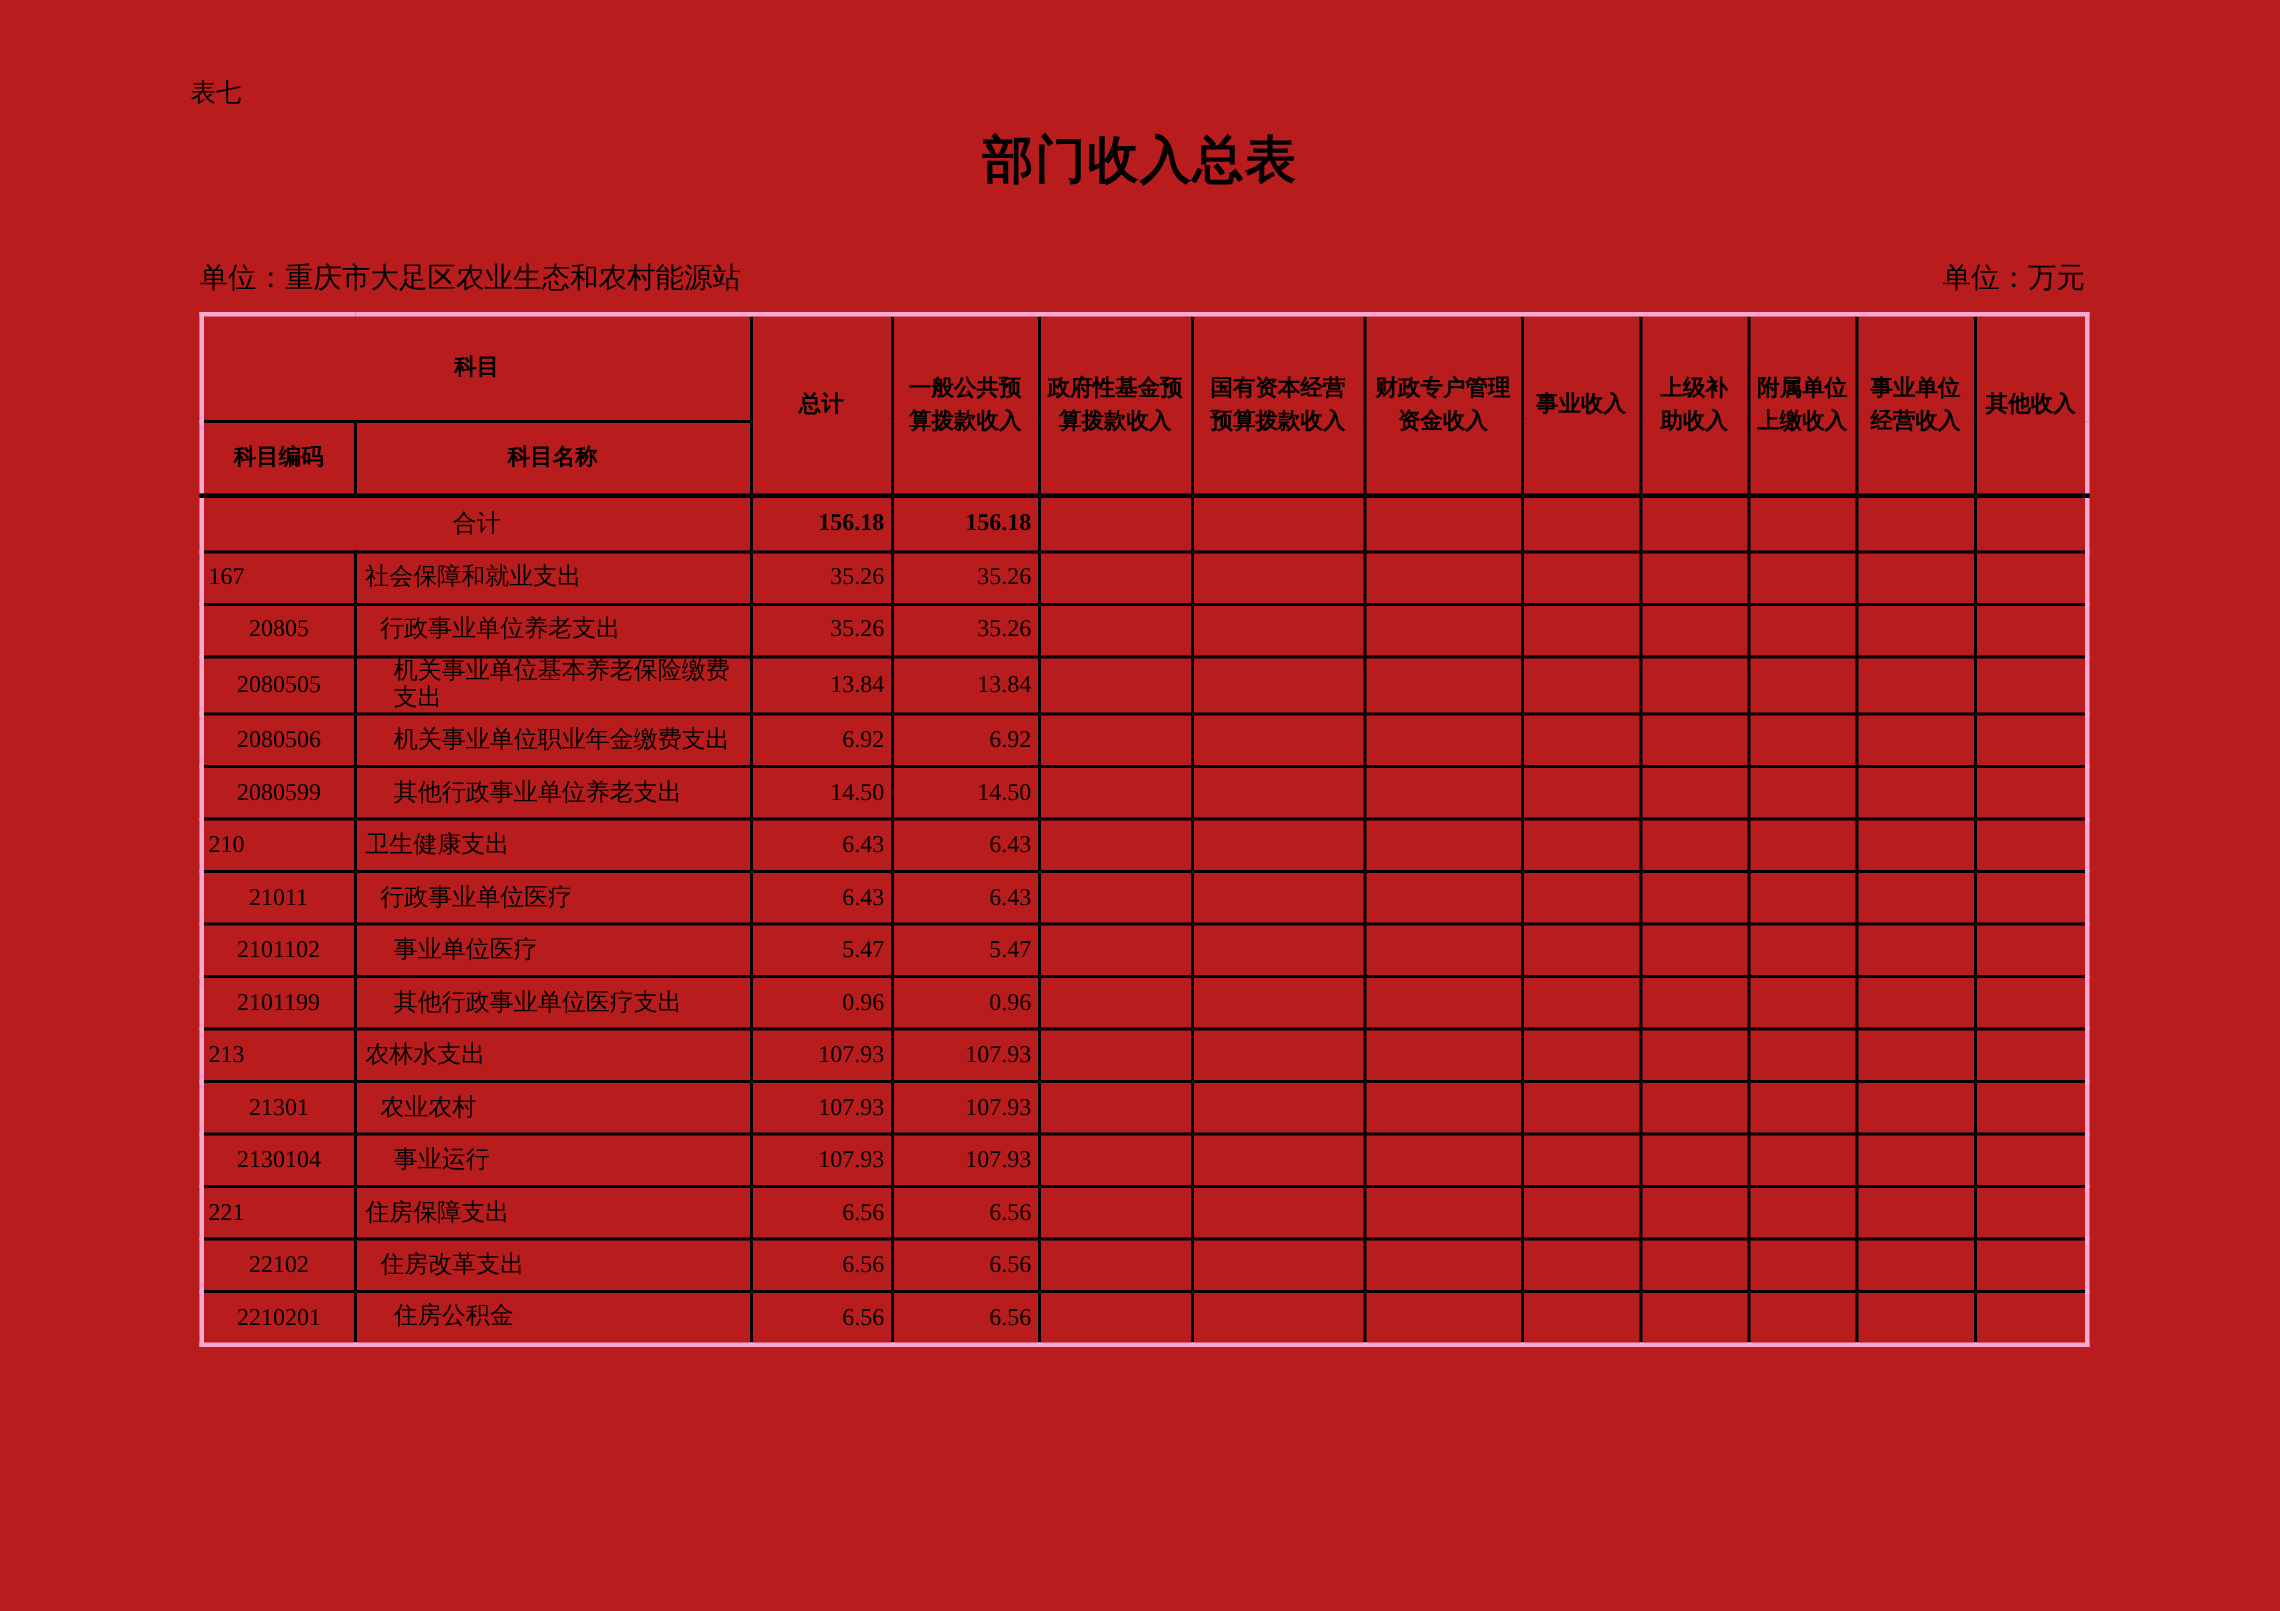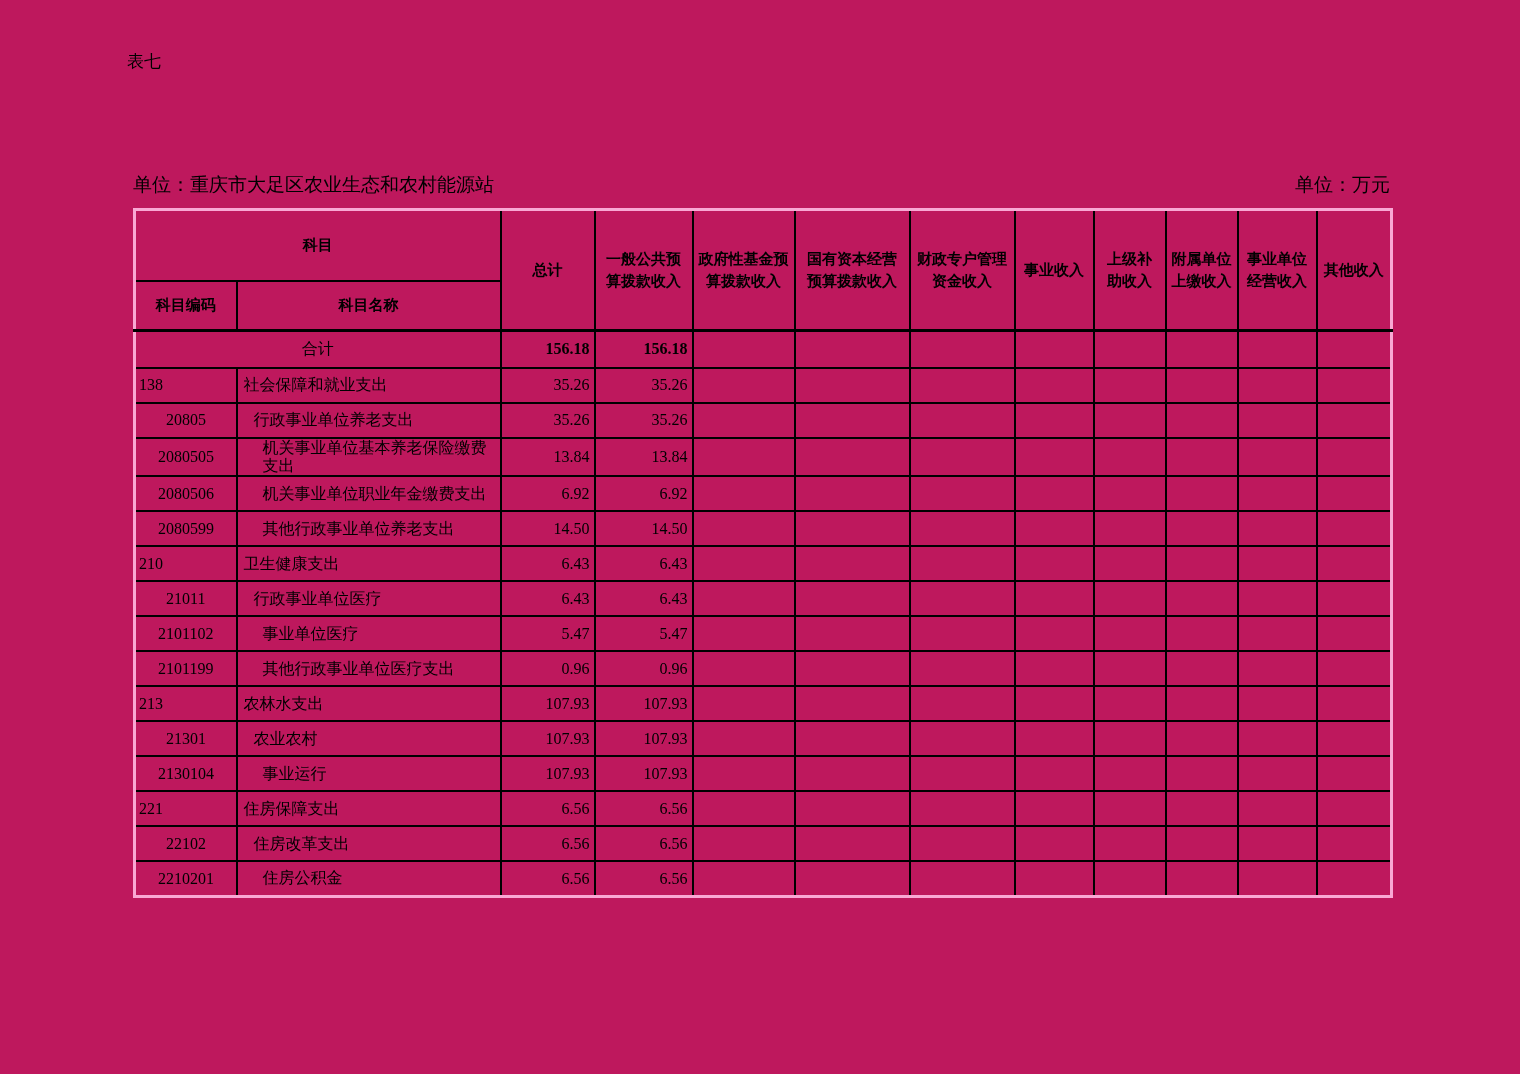--- a/index.html
+++ b/index.html
@@ -2,21 +2,21 @@
 <html><head>
 <meta charset="utf-8">
 <style>
   * { box-sizing: border-box; }
   html, body { margin: 0; padding: 0; }
   body {
     width: 1520px; height: 1074px;
     background: #ffffff; color: #000000;
     font-family: "Liberation Serif", "DejaVu Serif", serif;
   }
-  .sheet { position: relative; width: 1520px; height: 1074px; overflow: hidden; background:#be185d; }
+  .sheet { position: relative; width: 1520px; height: 1074px; overflow: hidden; background:#b91c1c; }
 
   .form-label {
     position: absolute; left: 127px; top: 50px;
     font-size: 17px; font-family: "Liberation Serif", serif;
   }
   .page-title {
     position: absolute; left: 0; top: 84px; width: 100%;
     margin: 0; text-align: center;
     font-size: 34px; font-weight: bold; letter-spacing: 1px;
     font-family: "Liberation Serif", "DejaVu Serif", serif;
@@ -61,20 +61,21 @@
   td.name.lvl2 { padding-left: 16px; }
   td.name.lvl3 { padding-left: 25px; }
 </style>
 </head>
 <body>
 
 <div class="sheet">
 
   <div class="form-label">表七</div>
 
+  <h1 class="page-title">部门收入总表</h1>
 
   <div class="meta-row">
     <span>单位：重庆市大足区农业生态和农村能源站</span>
     <span>单位：万元</span>
   </div>
 
   <table class="budget-table">
     <colgroup id="cols">
         <col style="width: 102px;">
         <col style="width: 264px;">
@@ -124,21 +125,21 @@
           <td class="num"></td>
           <td class="num"></td>
           <td class="num"></td>
           <td class="num"></td>
           <td class="num"></td>
           <td class="num"></td>
           <td class="num"></td>
           <td class="num"></td>
         </tr>
         <tr>
-          <td class="code lvl1">138</td>
+          <td class="code lvl1">167</td>
           <td class="name lvl1">社会保障和就业支出</td>
           <td class="num">35.26</td>
           <td class="num">35.26</td>
           <td class="num"></td>
           <td class="num"></td>
           <td class="num"></td>
           <td class="num"></td>
           <td class="num"></td>
           <td class="num"></td>
           <td class="num"></td>

